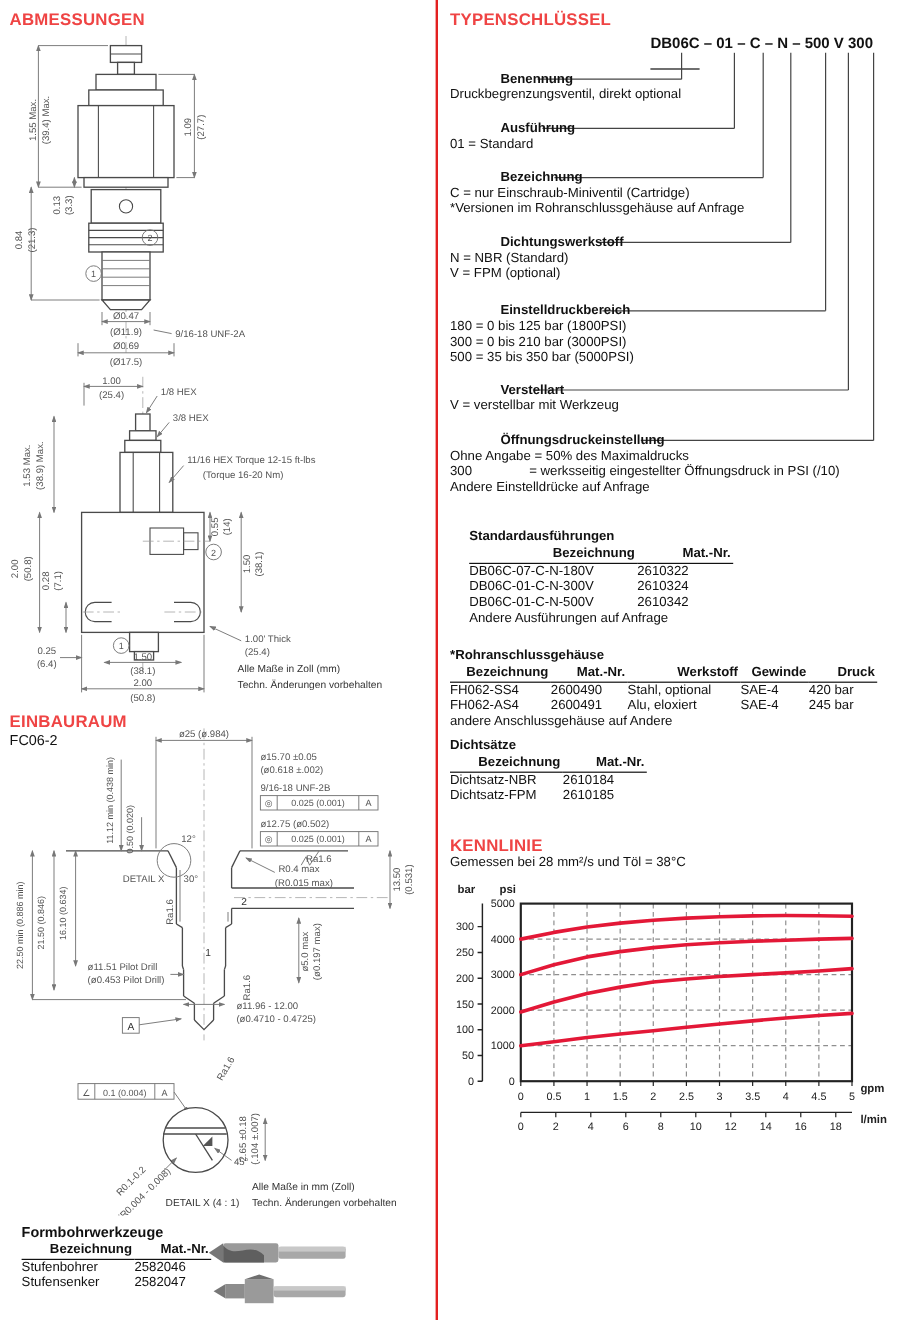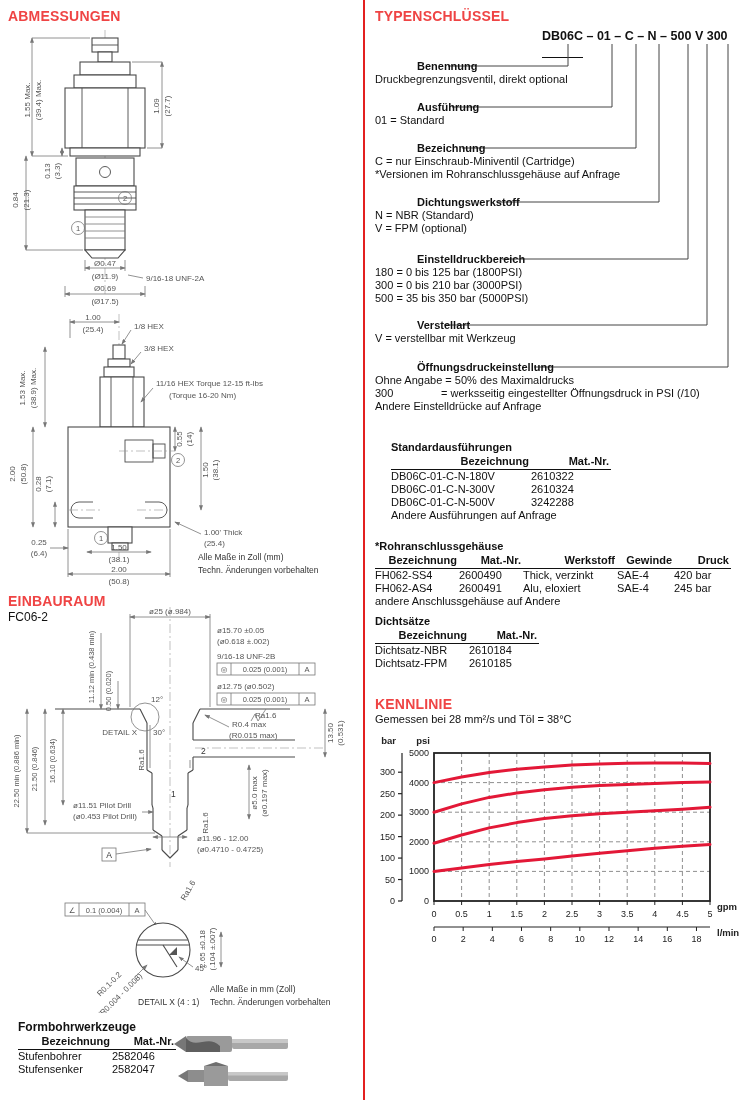--- a/index.html
+++ b/index.html
@@ -409,51 +409,51 @@
 
     <div class="sec" style="top:441px;margin-left:16px;">
       <div class="t-title">Standardausführungen</div>
       <table>
         <tbody>
             <tr>
           <th style="width:138px;">Bezeichnung</th>
           <th style="width:78px;">Mat.-Nr.</th>
         </tr>
         <tr>
-              <td>DB06C-01-C-N-180V</td>
+              <td>DB06C-07-C-N-180V</td>
               <td>2610322</td>
             </tr>
         <tr>
               <td>DB06C-01-C-N-300V</td>
               <td>2610324</td>
             </tr>
         <tr>
               <td>DB06C-01-C-N-500V</td>
-              <td>3242288</td>
+              <td>2610342</td>
             </tr>
       </tbody>
         </table>
       <div class="note">Andere Ausführungen auf Anfrage</div>
     </div>
 
     <div class="sec" style="top:540px;">
       <div class="t-title">*Rohranschlussgehäuse</div>
       <table>
         <tbody>
             <tr>
           <th style="width:82px;">Bezeichnung</th>
           <th style="width:62px;">Mat.-Nr.</th>
           <th style="width:92px;">Werkstoff</th>
           <th style="width:55px;">Gewinde</th>
           <th style="width:55px;">Druck</th>
         </tr>
         <tr>
           <td>FH062-SS4</td>
               <td>2600490</td>
-              <td>Thick, verzinkt</td>
+              <td>Stahl, optional</td>
               <td>SAE-4</td>
               <td>420 bar</td>
         </tr>
         <tr>
           <td>FH062-AS4</td>
               <td>2600491</td>
               <td>Alu, eloxiert</td>
               <td>SAE-4</td>
               <td>245 bar</td>
         </tr>

